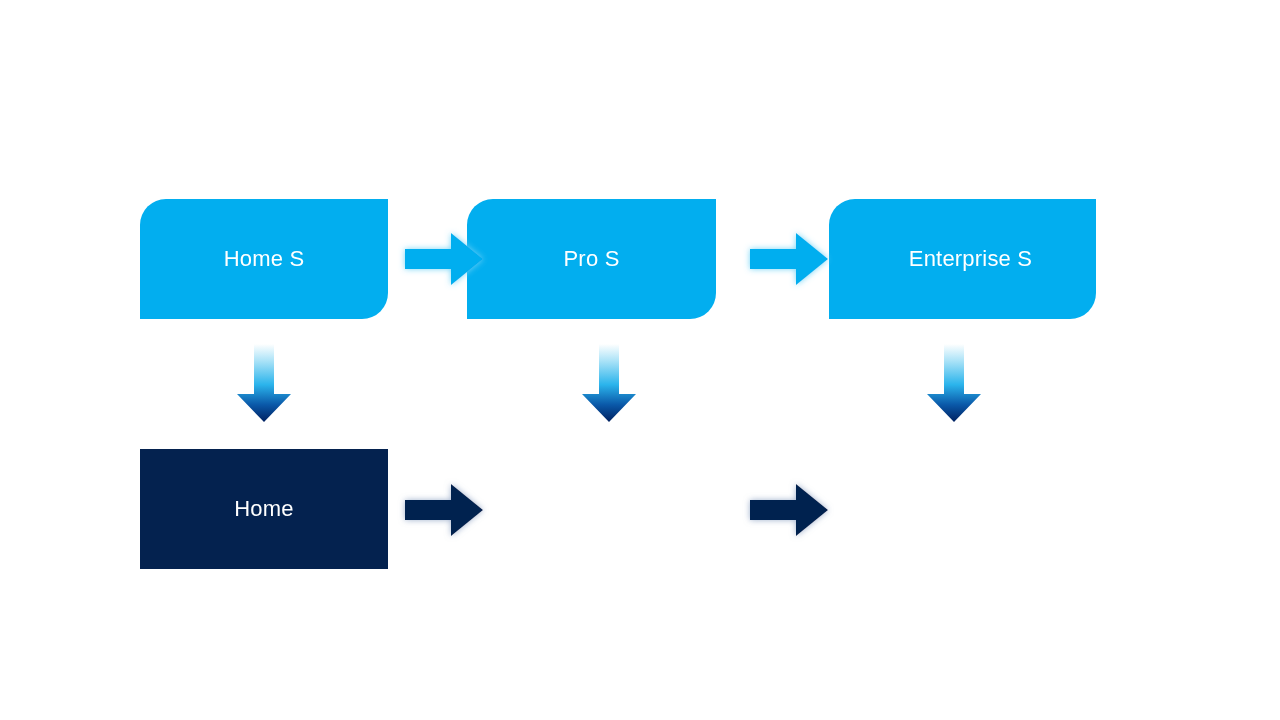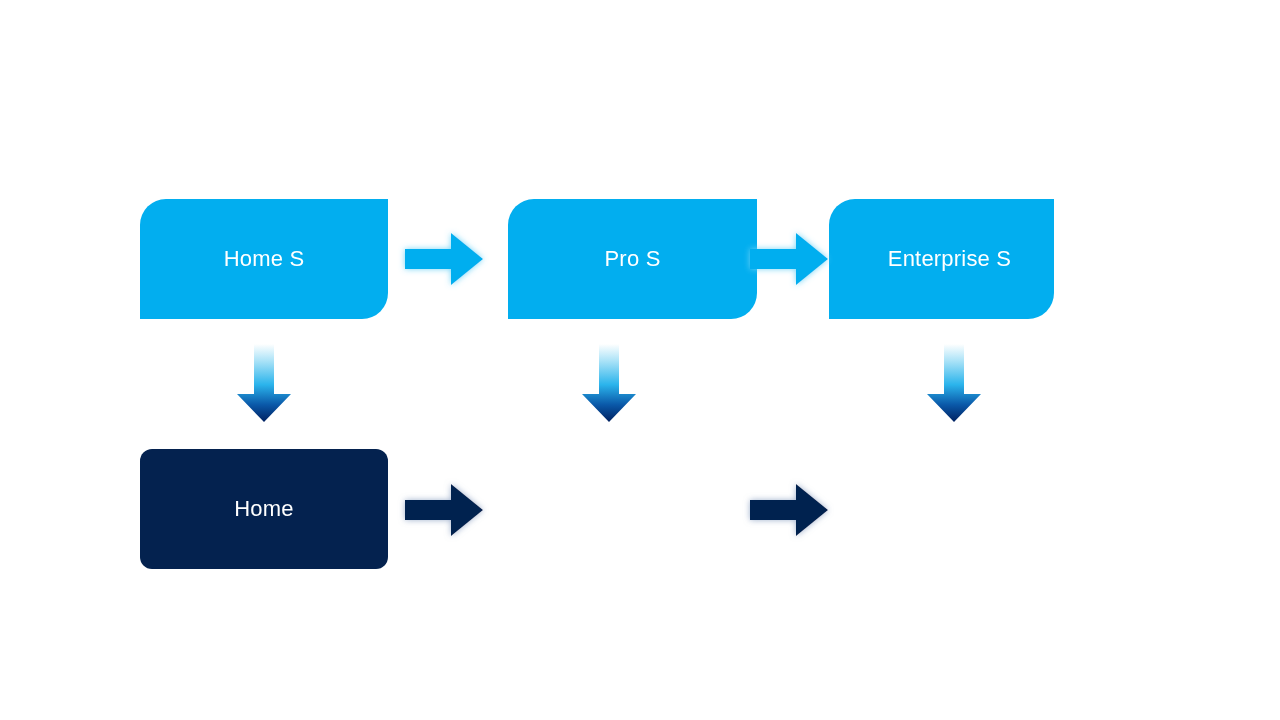--- a/index.html
+++ b/index.html
@@ -35,30 +35,30 @@
     line-height: 1.2;
     text-align: center;
     user-select: none;
   }
   .node.light {
     background: #02aeef;
     border-radius: 26px 0px 26px 0px;
   }
   .node.dark {
     background: #04224f;
-    border-radius: 12px;
+    border-radius: 0;
   }
 
   
   .row-top  { top: 167px; height: 120px; }
   .row-bot  { top: 417px; height: 120px; }
 
   .col-1 { left: 140px;  width: 248px; }
-  .col-2 { left: 508px;  width: 249px; }
-  .col-3 { left: 829px;  width: 225px; padding-left: 16px; }
+  .col-2 { left: 467px;  width: 249px; }
+  .col-3 { left: 829px;  width: 267px; padding-left: 16px; }
 
   
   .h-arrow {
     position: absolute;
     width: 86px;
     height: 62px;
   }
   .h-arrow svg { display: block; width: 100%; height: 100%; overflow: visible; }
 
   .h-arrow.top-arrow { top: 196px; }

